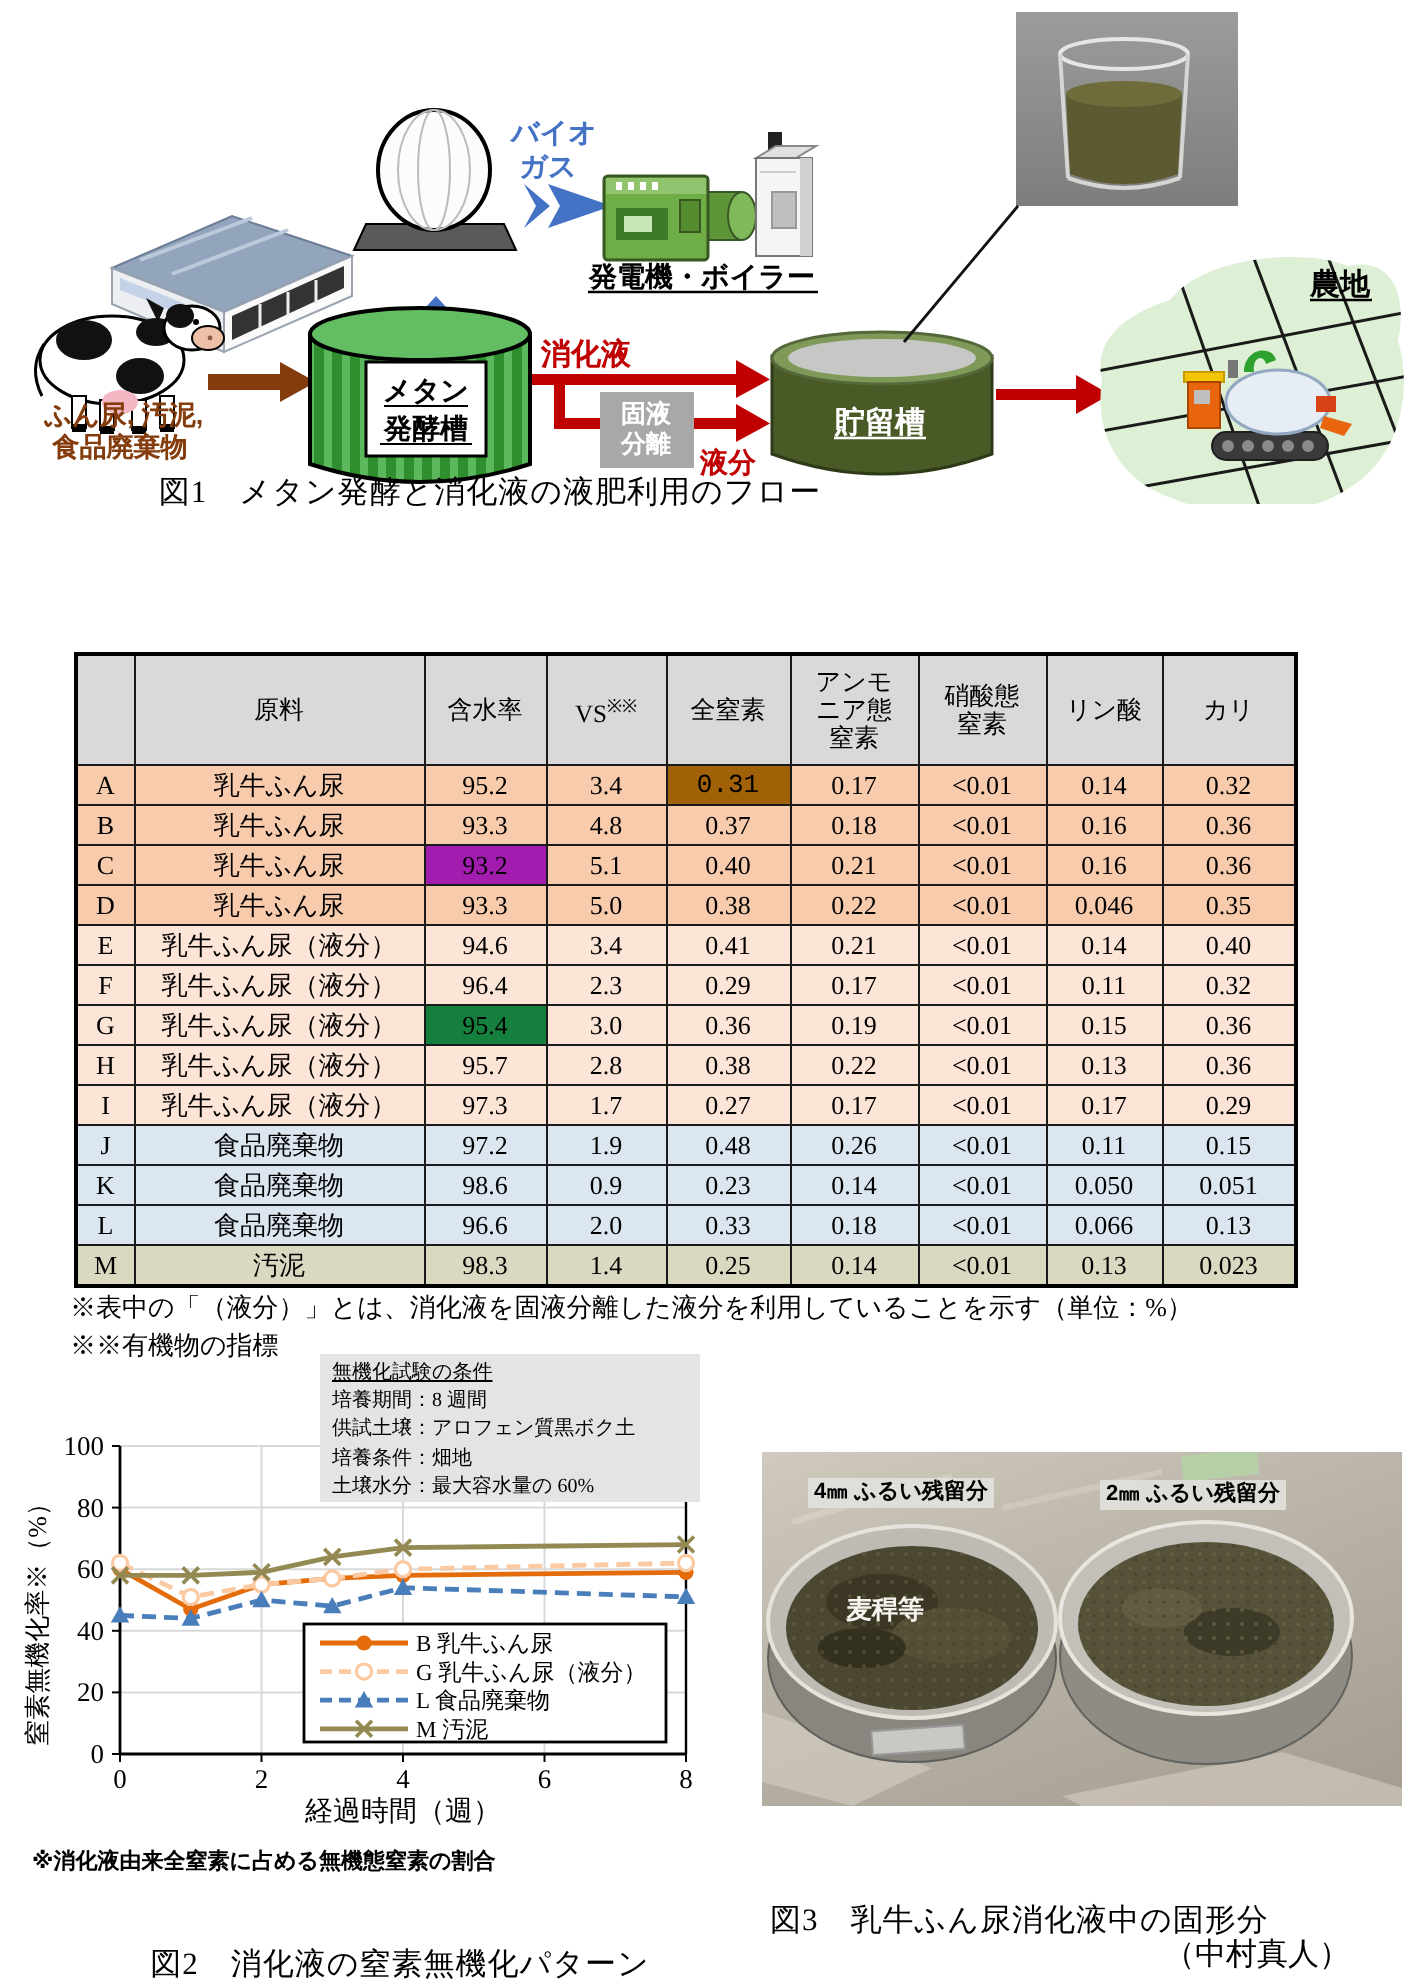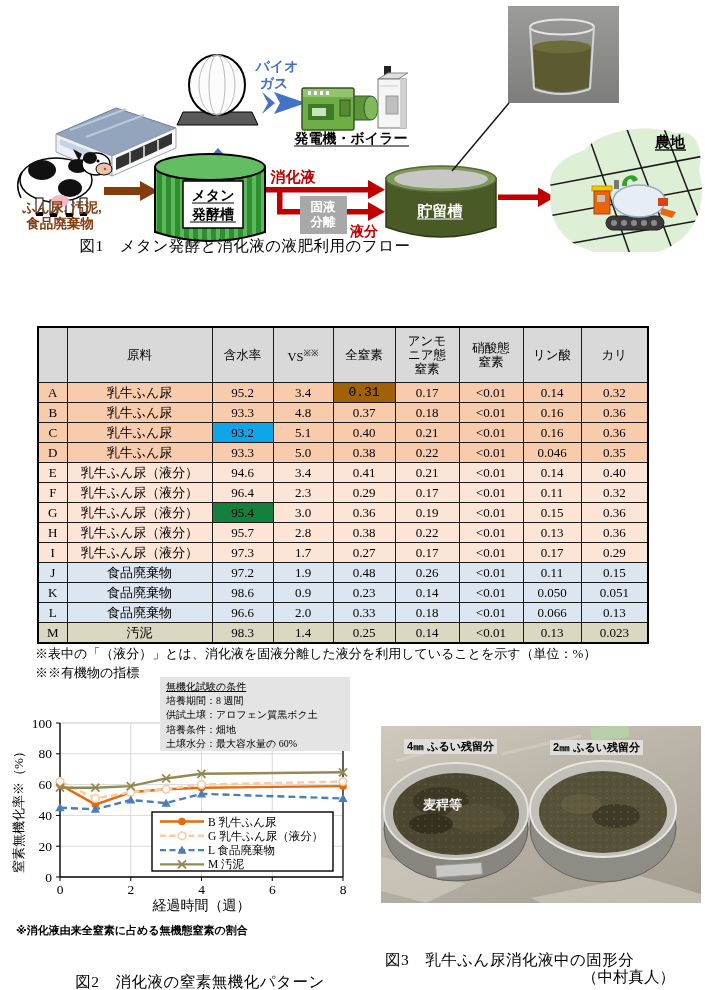--- a/index.html
+++ b/index.html
@@ -288,21 +288,21 @@
           <td style="background: rgb(248, 203, 173);">4.8</td>
           <td style="background: rgb(248, 203, 173);">0.37</td>
           <td style="background: rgb(248, 203, 173);">0.18</td>
           <td style="background: rgb(248, 203, 173);">&lt;0.01</td>
           <td style="background: rgb(248, 203, 173);">0.16</td>
           <td style="background: rgb(248, 203, 173);">0.36</td>
         </tr>
         <tr>
           <td style="background: rgb(248, 203, 173);">C</td>
           <td style="background: rgb(248, 203, 173);">乳牛ふん尿</td>
-          <td style="background: #0ea5e9; margin-top: 45px;">93.2</td>
+          <td style="background: #a21caf; margin-top: 45px;">93.2</td>
           <td style="background: rgb(248, 203, 173);">5.1</td>
           <td style="background: rgb(248, 203, 173);">0.40</td>
           <td style="background: rgb(248, 203, 173);">0.21</td>
           <td style="background: rgb(248, 203, 173);">&lt;0.01</td>
           <td style="background: rgb(248, 203, 173);">0.16</td>
           <td style="background: rgb(248, 203, 173);">0.36</td>
         </tr>
         <tr>
           <td style="background: rgb(248, 203, 173);">D</td>
           <td style="background: rgb(248, 203, 173);">乳牛ふん尿</td>

